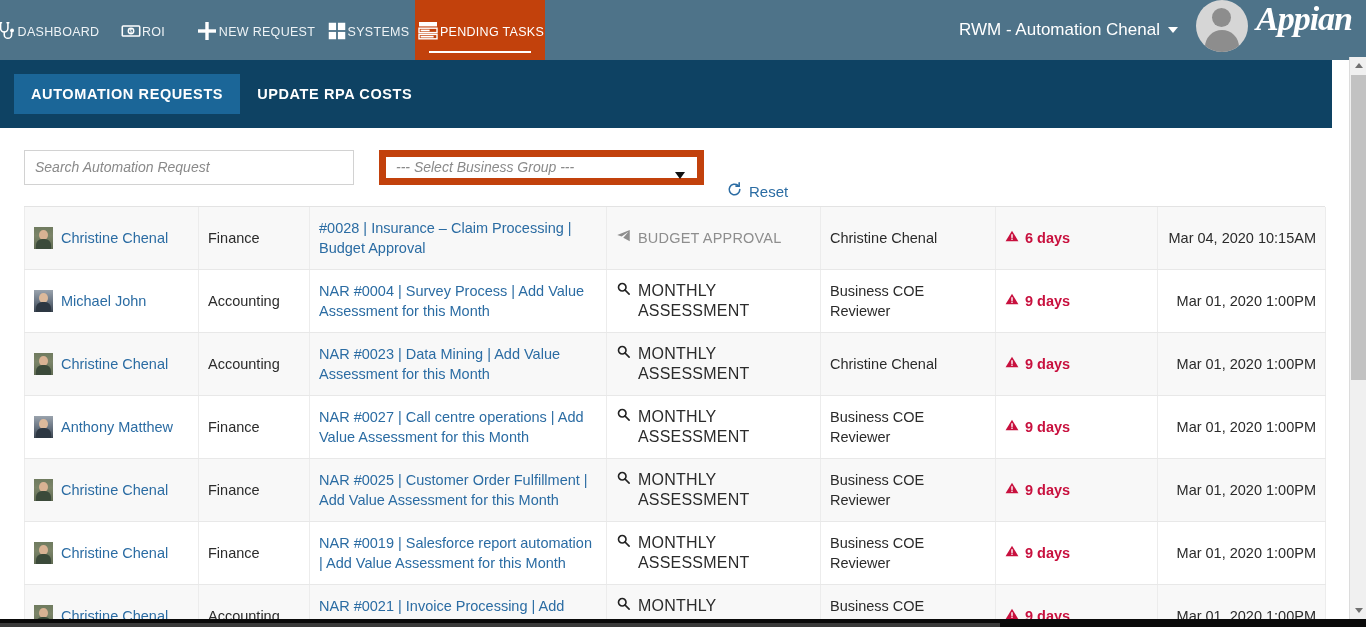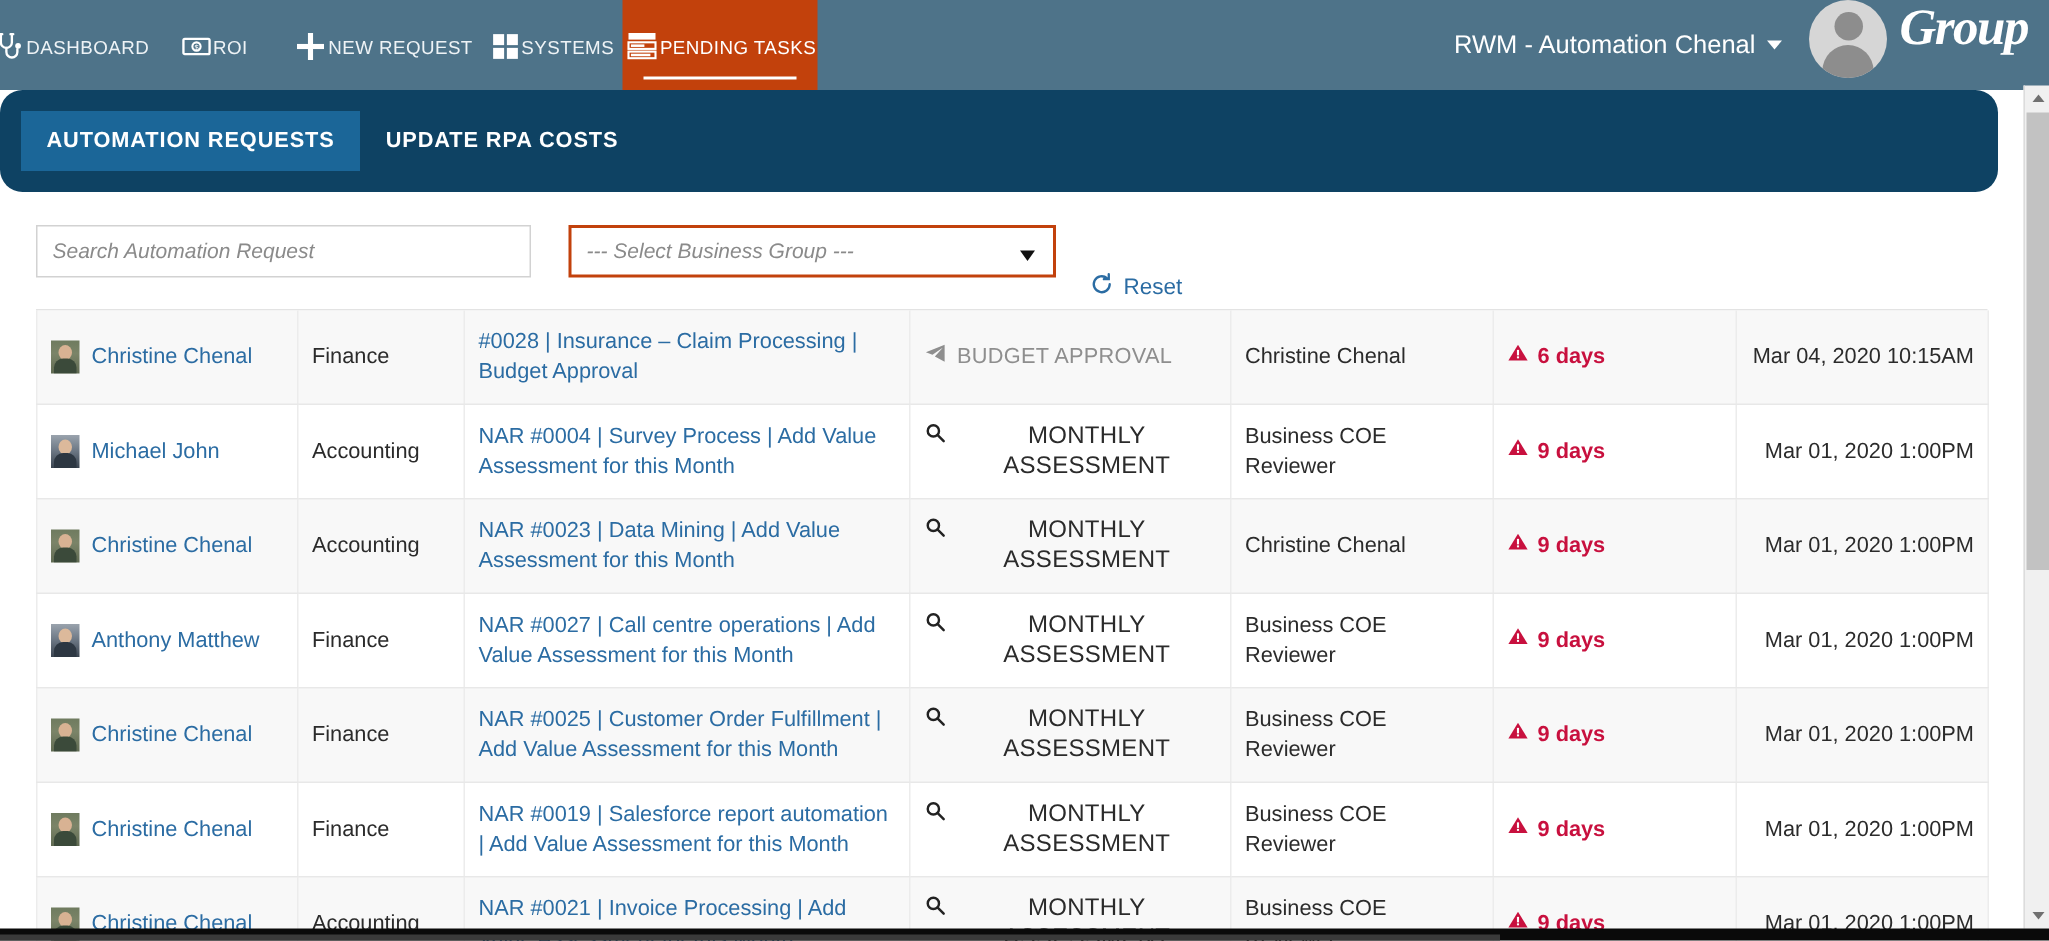--- a/index.html
+++ b/index.html
@@ -91,21 +91,20 @@
     font-family: "Liberation Serif", serif;
   }
 
   
   #tab-strip {
     position: absolute; left: 0; top: 60px;
     width: 1332px; height: 68px;
     background: #0e4263;
     display: flex; align-items: center;
     padding-left: 14px;
-    border-radius: 15px;
   }
   .tab {
     color: #ffffff;
     font-size: 14.5px;
     font-weight: bold;
     letter-spacing: .6px;
     padding: 12px 17px;
     white-space: nowrap;
   }
   .tab.active { background: #1b6698; }
@@ -126,21 +125,21 @@
     font-style: italic;
     color: #888;
     padding: 0 10px;
     font-family: "Liberation Sans", sans-serif;
     outline: none;
   }
   #search-input::placeholder { color: #8a8a8a; font-style: italic; }
   #business-group-select {
     width: 325px; height: 35px;
     margin-left: 25px;
-    border: 2px solid #c2410c;
+    border: 7px solid #c2410c;
     background: #fff;
     position: relative;
     display: flex; align-items: center;
     padding: 0 10px;
   }
   #business-group-select .sel-text {
     font-size: 14px; font-style: italic; color: #8a8a8a;
   }
   #business-group-select .sel-caret {
     position: absolute; right: 12px; top: 15px;
@@ -214,21 +213,21 @@
   .user-photo::after {
     content:""; position:absolute;
     left: 2px; bottom: 0; width: 15px; height: 10px;
     border-radius: 6px 6px 0 0;
     background: #3b4a3a;
   }
   .user-photo.p-male::after { background: #2d3742; }
   .user-name { color: #2b6ca3; font-size: 14.5px; }
   .task-link { color: #2b6ca3; }
   .type-cell { display: flex; align-items: flex-start; gap: 7px; }
-  .type-text { letter-spacing: .2px; text-align: center; }
+  .type-text { letter-spacing: .2px; }
   .type-cell.budget .type-text { color: #8e8e8e; font-size: 14.5px; }
   .type-cell.monthly .type-text { color: #2b2b2b; font-size: 16px; }
   .age-cell { display: flex; align-items: center; gap: 6px; color: #c8103e; font-weight: bold; }
   .warn-tri { flex: 0 0 auto; }
   .date-cell { text-align: right; }
 
   
   #v-scrollbar {
     position: absolute; right: 0; top: 57px;
     width: 17px; height: 562px;
@@ -333,21 +332,21 @@
     <span class="nav-underline"></span>
   </div>
 
   <div class="nav-spacer"></div>
 
   <div id="user-menu">
     <span>RWM - Automation Chenal</span>
     <span class="caret"></span>
   </div>
   <div id="avatar-header"></div>
-  <div id="brand">Group</div>
+  <div id="brand">Appian</div>
 </div>
 
 <div id="tab-strip">
   <div class="tab active">AUTOMATION REQUESTS</div>
   <div class="tab">UPDATE RPA COSTS</div>
 </div>
 
 <div id="filter-bar">
   <input id="search-input" type="text" placeholder="Search Automation Request" style="">
 

